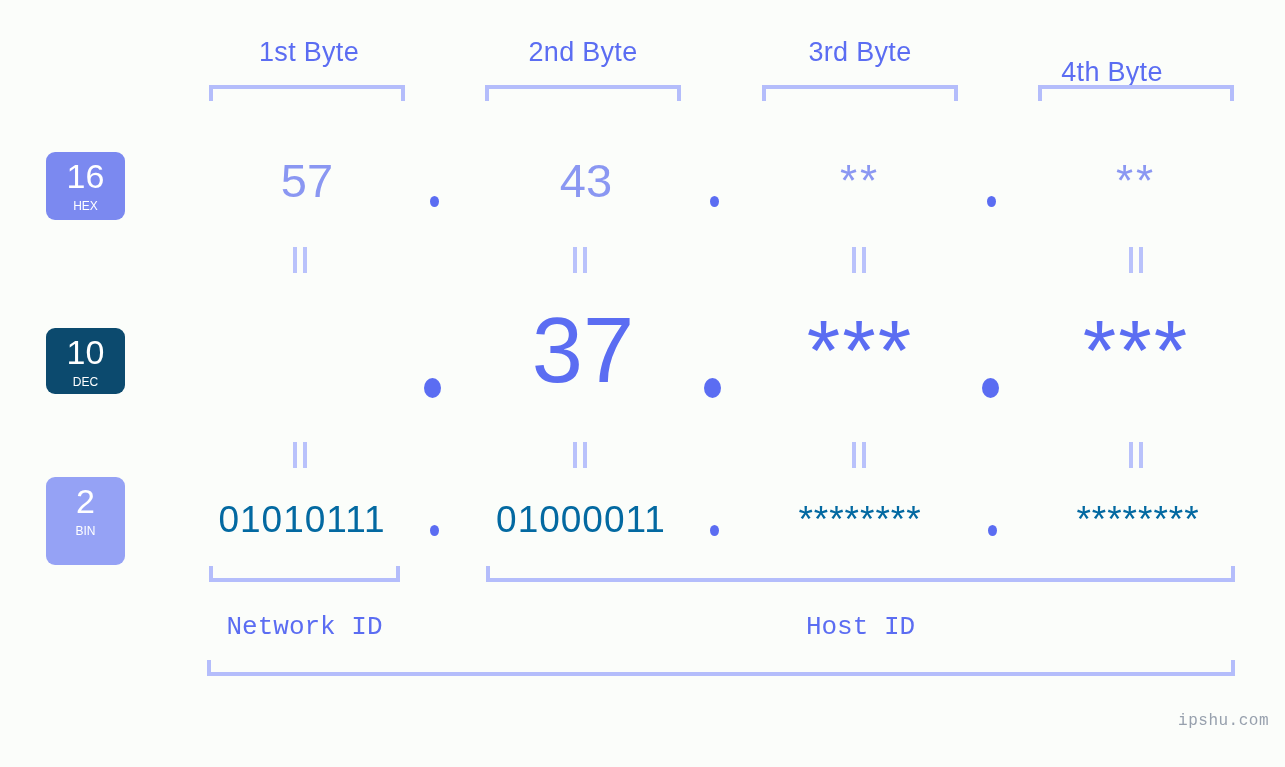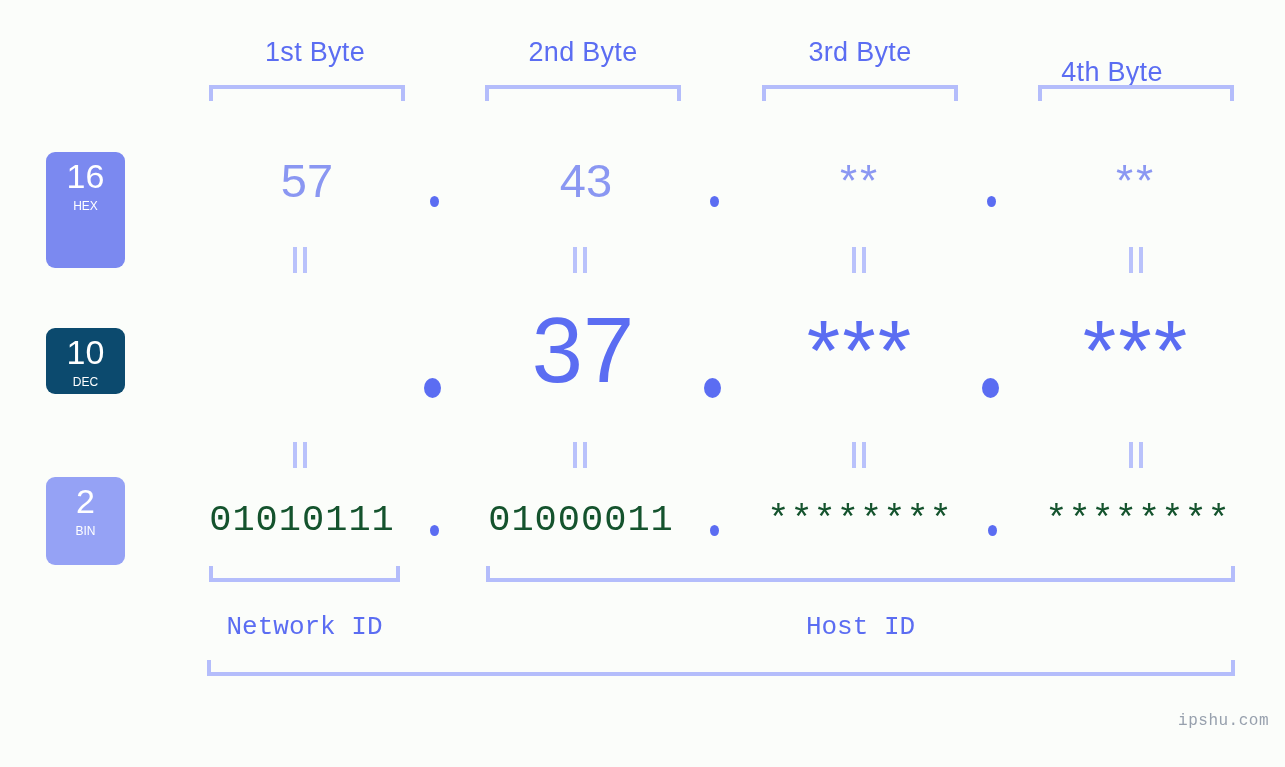--- a/index.html
+++ b/index.html
@@ -67,21 +67,21 @@
     font-size: 34px;
     line-height: 36px;
     font-weight: 400;
   }
   .badge .abbr {
     display: block;
     font-size: 12px;
     line-height: 24px;
     font-weight: 400;
   }
-  #badge-hex { top: 152px; height: 116px; background: #7b89f0; }
+  #badge-hex { top: 152px; height: 68px; background: #7b89f0; }
   #badge-dec { top: 328px; height: 66px; background: #0c4a6e; }
   #badge-bin { top: 477px; height: 88px; background: #95a2f5; }
 
   
   .cell {
     position: absolute;
     text-align: center;
     white-space: nowrap;
   }
 
@@ -138,22 +138,22 @@
     background: #5b6df2;
     top: 378px;
   }
 
   
   .bin-val {
     top: 494px;
     height: 52px;
     line-height: 52px;
     font-size: 37px;
-    color: #14532d;
-    font-family: Liberation Mono, monospace;
+    color: #0369a1;
+    font-family: Liberation Sans, sans-serif;
     letter-spacing: 1px;
     text-align: center;
   }
   .bin-dot {
     position: absolute;
     width: 9px;
     height: 11px;
     border-radius: 50%;
     background: #5b6df2;
     top: 525px;
@@ -211,21 +211,21 @@
     color: #97a0ad;
     font-family: "Liberation Mono", monospace;
     letter-spacing: 0.5px;
   }
 </style>
 </head>
 <body>
 
 <div id="stage">
 
-  <div class="byte-header" style="left:217px;width:196px;">1st Byte</div>
+  <div class="byte-header" style="left:211px;width:196px;">1st Byte</div>
   <div class="byte-header" style="left:485px;width:196px;">2nd Byte</div>
   <div class="byte-header" style="left:762px;width:196px;">3rd Byte</div>
   <div class="byte-header" style="left:1014px;width:196px;margin-top:20px;">4th Byte</div>
 
   <div class="bracket-top" style="left:209px;top:85px;width:196px;"></div>
   <div class="bracket-top" style="left:485px;top:85px;width:196px;"></div>
   <div class="bracket-top" style="left:762px;top:85px;width:196px;"></div>
   <div class="bracket-top" style="left:1038px;top:85px;width:196px;"></div>
 
   <div class="badge" id="badge-hex">

